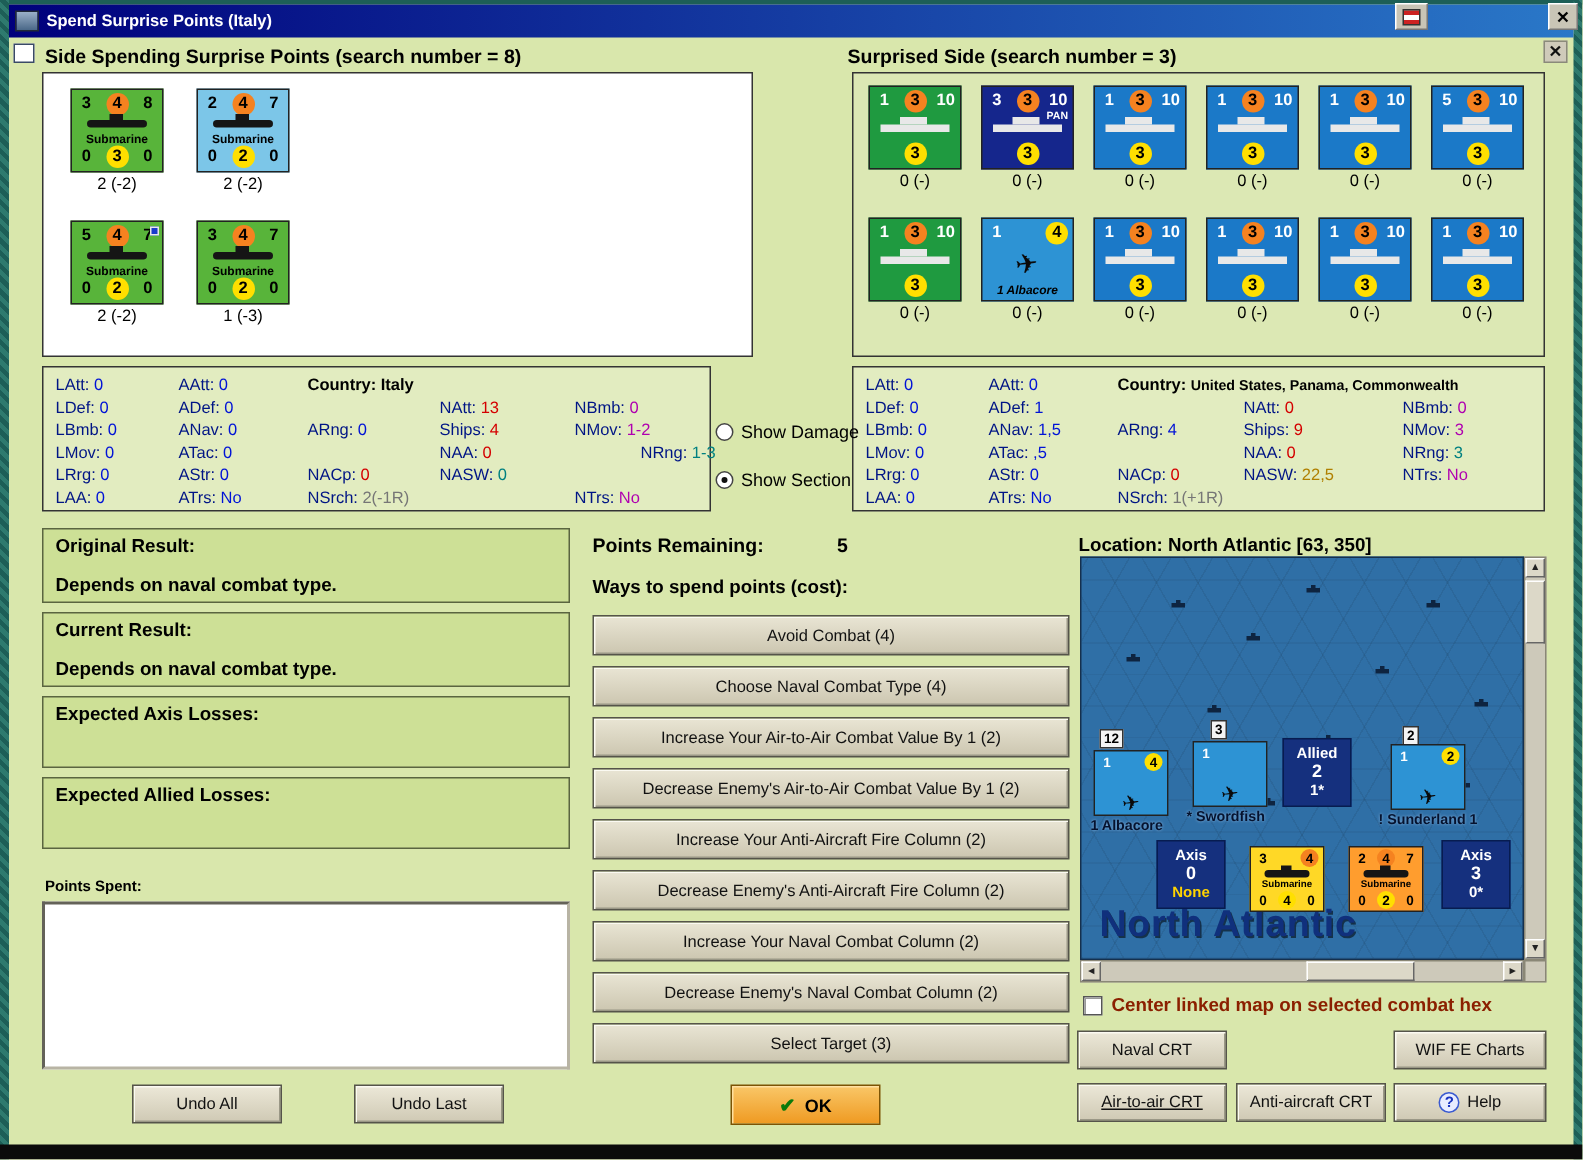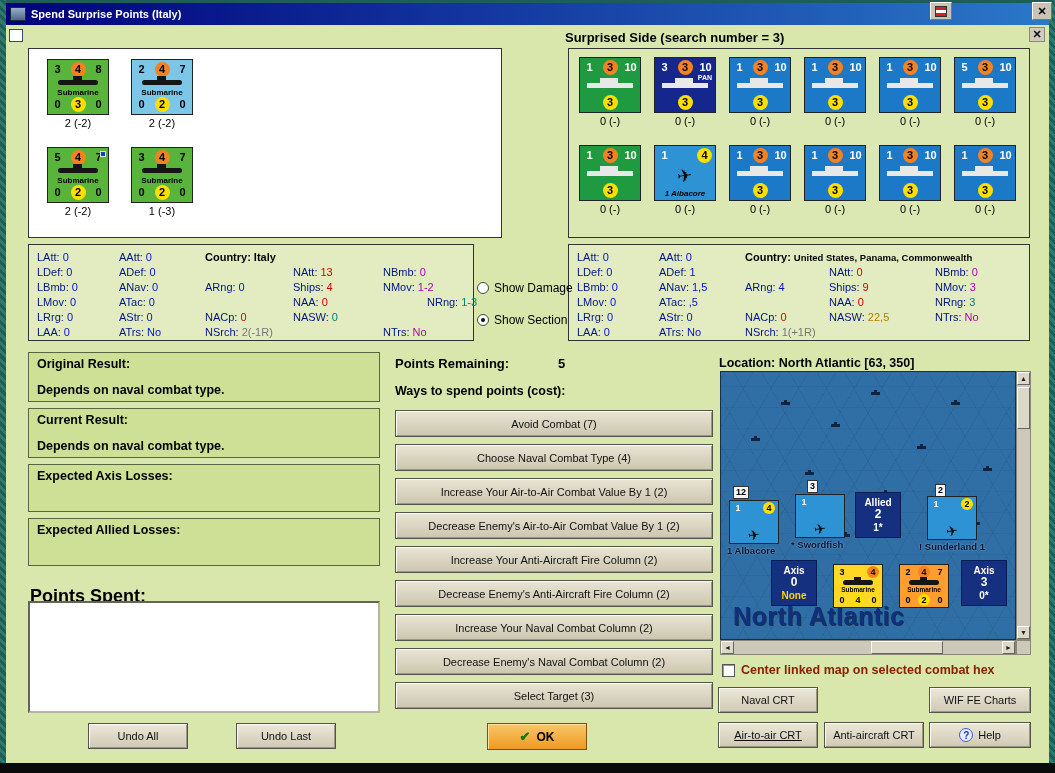--- a/index.html
+++ b/index.html
@@ -64,21 +64,21 @@
   #radio-section{left:477px;top:313px;}
   .radio{width:12px;height:12px;border-radius:50%;background:#fff;border:1px solid #444;position:relative;flex:none;}
   .radio.selected::after{content:"";position:absolute;left:3px;top:3px;width:4px;height:4px;border-radius:50%;background:#111;}
   .rlabel{font-size:12px;color:#000;}
   .gbox{position:absolute;left:28px;width:352px;background:#cde096;border:1px solid #5a6540;padding:4px 8px;display:flex;flex-direction:column;justify-content:space-between;}
   .ghead,.gval{font-size:12.5px;font-weight:bold;color:#000;}
   #box-original{top:352px;height:50px;}
   #box-current{top:408px;height:50px;}
   #box-axis{top:464px;height:48px;}
   #box-allied{top:518px;height:48px;}
-  #points-spent-label{position:absolute;left:30px;top:586px;font-size:18px;font-weight:bold;color:#000;}
+  #points-spent-label{position:absolute;left:30px;top:586px;font-size:10px;font-weight:bold;color:#000;}
   #points-spent-list{position:absolute;left:28px;top:601px;width:352px;height:112px;background:#fff;border:2px inset #b8b4a4;}
   .btn{position:absolute;background:linear-gradient(#ece8d8,#cfc9b4);border:1px solid #55544a;box-shadow:inset 1px 1px 0 #fbfaf2,inset -1px -1px 0 #9a9786;font-size:11px;color:#111;display:flex;align-items:center;justify-content:center;cursor:default;}
   #undo-all{left:88px;top:723px;width:100px;height:26px;}
   #undo-last{left:236px;top:723px;width:100px;height:26px;}
   #points-remaining-label{position:absolute;left:395px;top:356px;font-size:13px;font-weight:bold;color:#000;}
   #points-remaining-value{position:absolute;left:558px;top:356px;font-size:13px;font-weight:bold;color:#000;}
   #ways-label{position:absolute;left:395px;top:384px;font-size:12.5px;font-weight:bold;color:#000;}
   #spend-buttons{position:absolute;left:395px;top:410px;width:318px;display:flex;flex-direction:column;gap:7px;}
   .spendbtn{position:relative;width:318px;height:27px;background:linear-gradient(#e9e5d4,#ccc6b0);border:1px solid #55544a;box-shadow:inset 1px 1px 0 #fbfaf2,inset -1px -1px 0 #9a9786;font-size:11px;color:#111;display:flex;align-items:center;justify-content:center;}
   #ok-btn{position:absolute;left:487px;top:723px;width:100px;height:27px;background:linear-gradient(#f9c768,#ef9a22);border:1px solid #7c5404;box-shadow:inset 1px 1px 0 #ffe0a0;font-size:12px;font-weight:bold;color:#000;display:flex;align-items:center;justify-content:center;gap:6px;}
@@ -137,20 +137,21 @@
     <span class="app-icon"></span>
     <span class="title-text">Spend Surprise Points (Italy)</span>
   </div>
   <span class="flag-btn">
       <span class="flag-glyph"></span>
     </span>
   <span class="close-btn">✕</span>
   <span class="child-icon"></span>
   <span class="child-close">✕</span>
 
+  <div class="heading" id="heading-left">Side Spending Surprise Points (search number = 8)</div>
   <div class="heading" id="heading-right">Surprised Side (search number = 3)</div>
 
   <div id="left-counters" class="panel">
       <div class="ccell">
         <div class="counter" style="background: rgb(88, 180, 58);">
           <div class="crow">
             <span class="cnum">3</span>
             <span class="cnum circ-o">4</span>
             <span class="cnum">8</span>
           </div>
@@ -464,21 +465,21 @@
   </div>
   <div id="points-spent-label">Points Spent:</div>
   <div id="points-spent-list"></div>
   <button class="btn" id="undo-all">Undo All</button>
   <button class="btn" id="undo-last">Undo Last</button>
 
   <div id="points-remaining-label">Points Remaining:</div>
   <div id="points-remaining-value">5</div>
   <div id="ways-label">Ways to spend points (cost):</div>
   <div id="spend-buttons">
-      <button class="spendbtn">Avoid Combat (7)</button>
+      <button class="spendbtn">Avoid Combat (4)</button>
       <button class="spendbtn">Choose Naval Combat Type (4)</button>
       <button class="spendbtn">Increase Your Air-to-Air Combat Value By 1 (2)</button>
       <button class="spendbtn">Decrease Enemy's Air-to-Air Combat Value By 1 (2)</button>
       <button class="spendbtn">Increase Your Anti-Aircraft Fire Column (2)</button>
       <button class="spendbtn">Decrease Enemy's Anti-Aircraft Fire Column (2)</button>
       <button class="spendbtn">Increase Your Naval Combat Column (2)</button>
       <button class="spendbtn">Decrease Enemy's Naval Combat Column (2)</button>
       <button class="spendbtn">Select Target (3)</button>
     </div>
   <button id="ok-btn">

